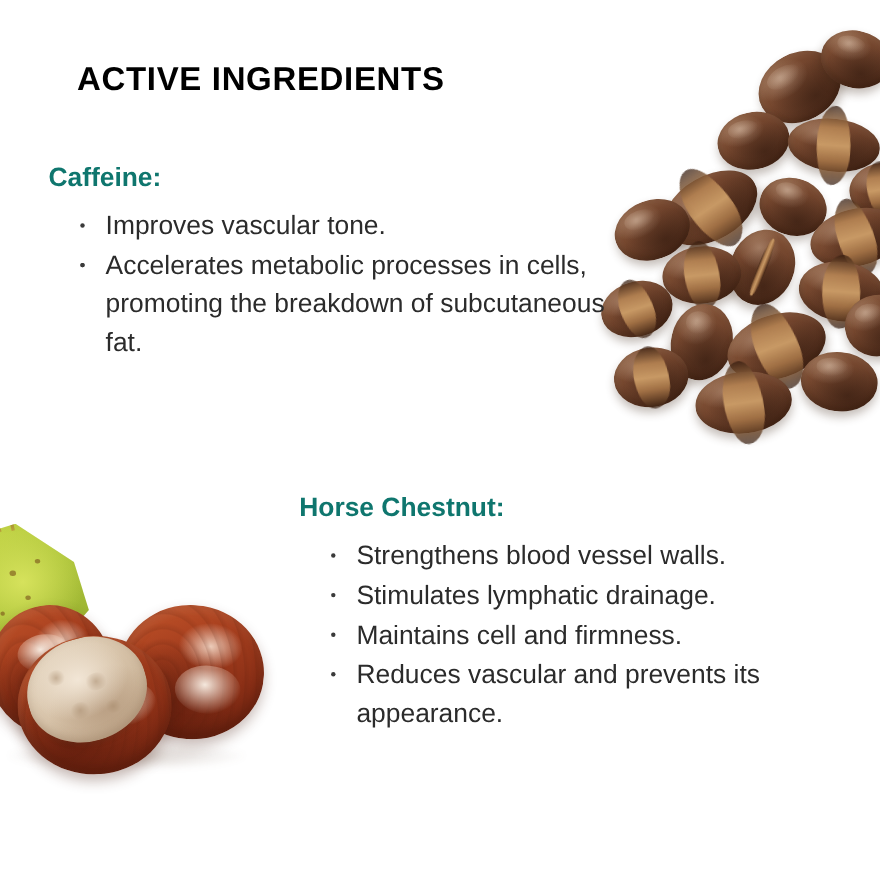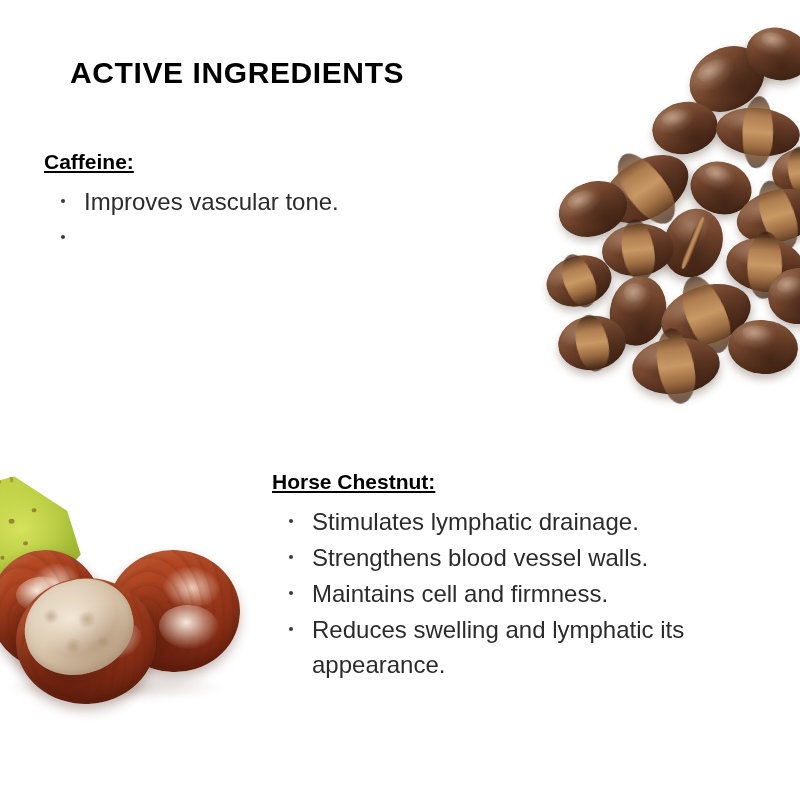--- a/index.html
+++ b/index.html
@@ -33,34 +33,33 @@
     letter-spacing: 0.6px;
     color: #000000;
     white-space: nowrap;
     margin-left: 20px;
   }
 
   .section {
     position: absolute;
   }
   .section-caffeine { left: 44px; top: 148px; width: 520px; }
-  .section-chestnut { left: 272px; top: 468px; width: 500px; }
+  .section-chestnut { left: 272px; top: 448px; width: 500px; }
 
   .section-heading {
-    font-size: 21px;
+    font-size: 24px;
     font-weight: bold;
-    color: #000000;
+    color: #0f766e;
     margin: 0 0 8px 0;
     line-height: 28px;
-    text-decoration: underline;
   }
 
   .bullet-list {
     list-style: none;
-    margin: 0;
+    margin: 12px;
     padding: 0;
   }
   .bullet-list li {
     position: relative;
     padding-left: 40px;
     font-size: 24px;
     line-height: 35px;
     font-weight: 400;
     color: #2b2b2b;
     margin-bottom: 1px;
@@ -318,38 +317,42 @@
   <div class="section section-caffeine">
     <div class="section-heading">Caffeine:</div>
     <ul class="bullet-list">
       <li>
         <span class="dot"></span>
         <span>Improves vascular tone.</span>
       </li>
       <li>
         <span class="dot"></span>
       </li>
+      <li>
+        <span class="dot"></span>
+        <span>Accelerates metabolic processes in cells, promoting the breakdown of subcutaneous fat.</span>
+      </li>
     </ul>
   </div>
 
   <div class="section section-chestnut">
     <div class="section-heading">Horse Chestnut:</div>
     <ul class="bullet-list">
       <li>
         <span class="dot"></span>
+        <span>Strengthens blood vessel walls.</span>
+      </li>
+      <li>
+        <span class="dot"></span>
         <span>Stimulates lymphatic drainage.</span>
       </li>
       <li>
         <span class="dot"></span>
-        <span>Strengthens blood vessel walls.</span>
-      </li>
-      <li>
-        <span class="dot"></span>
         <span>Maintains cell and firmness.</span>
       </li>
       <li>
         <span class="dot"></span>
-        <span>Reduces swelling and lymphatic its appearance.</span>
+        <span>Reduces vascular and prevents its appearance.</span>
       </li>
     </ul>
   </div>
 
 </div>
 
 </body></html>

